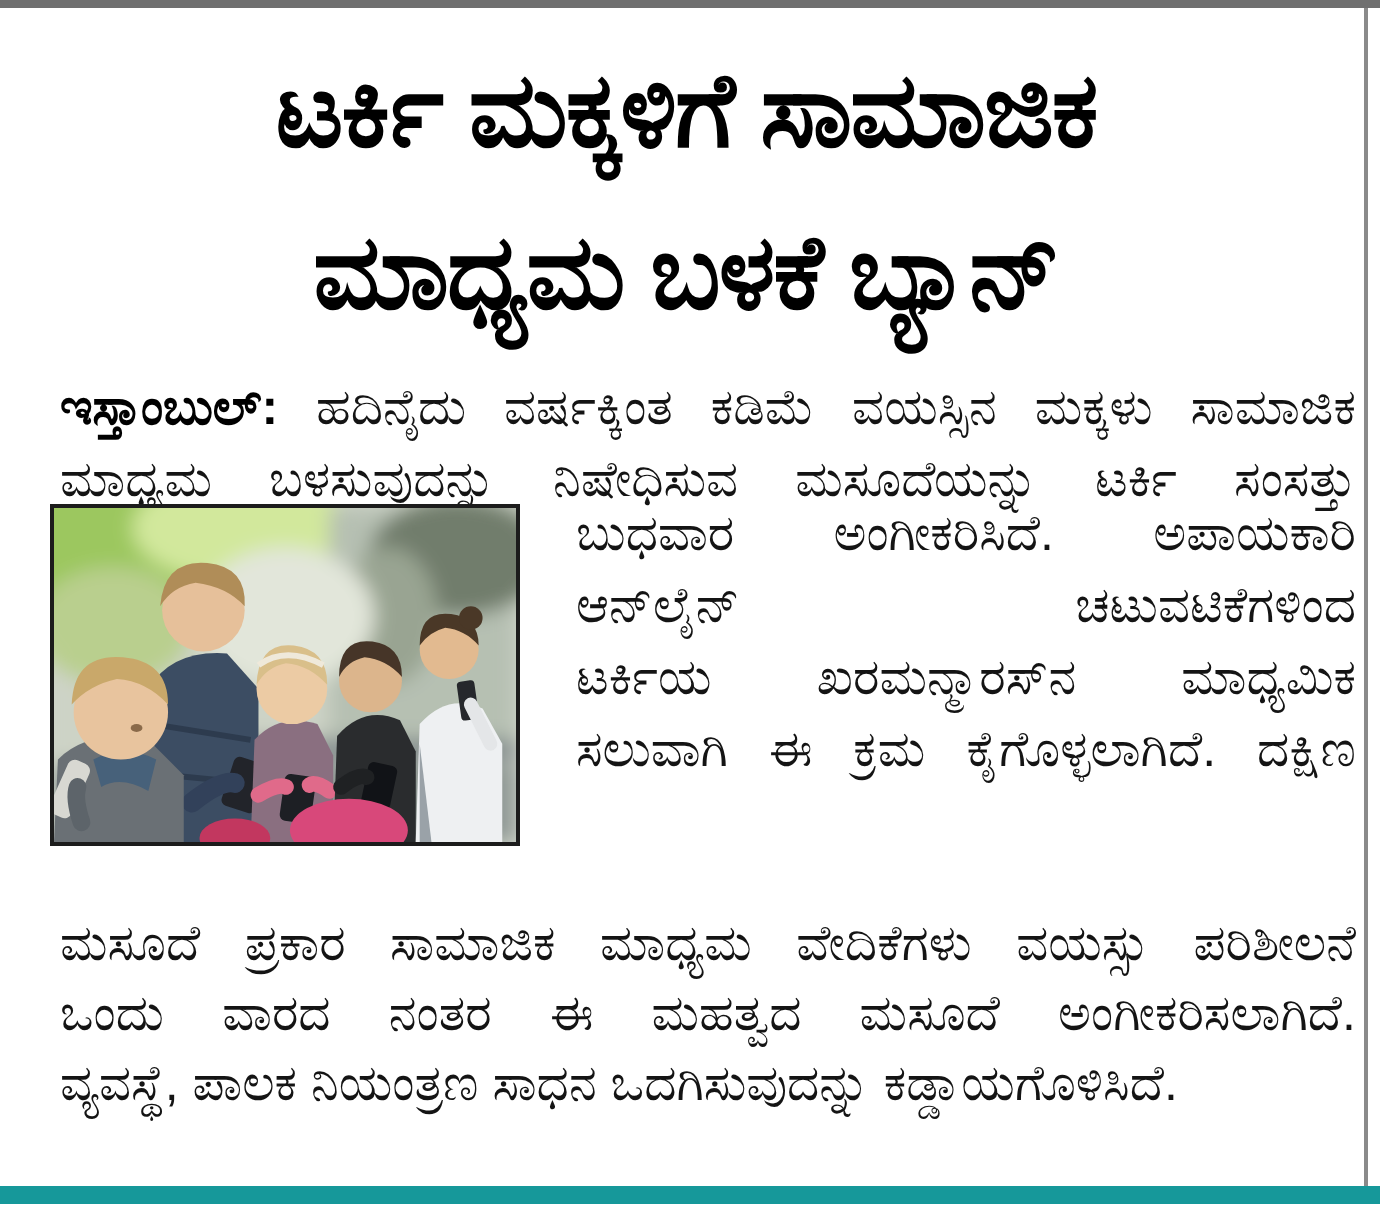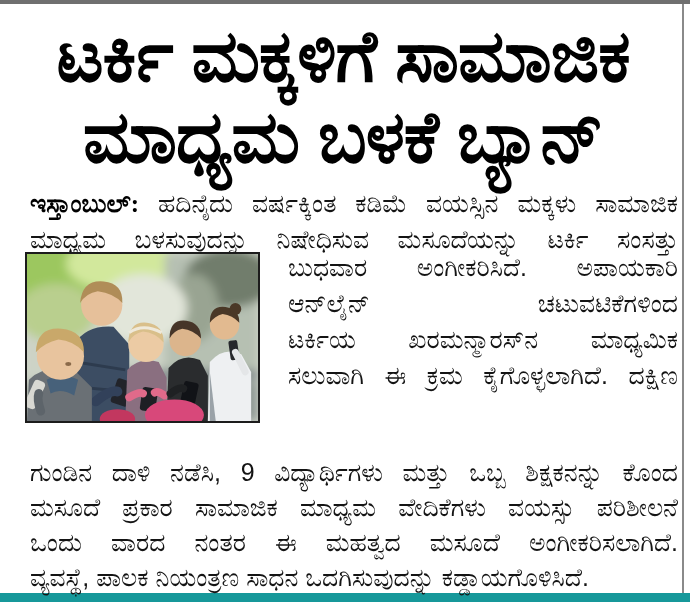--- a/index.html
+++ b/index.html
@@ -5,29 +5,29 @@
   html,body{margin:0;padding:0;background:#ffffff;}
   #page{
     position:relative;width:690px;height:603px;background:#ffffff;overflow:hidden;
     font-family:"Liberation Sans","DejaVu Sans",sans-serif;color:#0d0d0d;
   }
   .top-rule{position:absolute;left:0;top:0;width:690px;height:4px;}
   .right-rule{position:absolute;top:4px;width:2px;height:589px;}
   .bottom-rule{position:absolute;left:0;bottom:1px;width:690px;height:9px;}
   .headline{
     position:absolute;left:4px;top:16px;width:678px;text-align:center;
-    font-weight:800;color:#000;font-size:72px;line-height:81px;letter-spacing:-1px;
+    font-weight:800;color:#000;font-size:52px;line-height:81px;letter-spacing:-1px;
   }
   .headline .hl-line{display:block;white-space:nowrap;}
   .body-line{
     font-size:25px;line-height:36px;color:#141414;
     text-align:justify;text-align-last:justify;
   }
   .body-line.last{text-align-last:left;}
-  .intro{position:absolute;left:30px;top:186px;width:648px;font-family:Liberation Serif, serif;}
+  .intro{position:absolute;left:30px;top:186px;width:648px;}
   .dateline{font-weight:bold;color:#000;}
   .photo-frame{
     position:absolute;left:25px;top:252px;width:235px;height:171px;
     border:2px solid #1c1c1c;box-sizing:border-box;background:#cfd4c9;
   }
   .photo-frame svg{display:block;width:100%;height:100%;}
   .wrap-col{position:absolute;left:288px;top:249px;width:390px;}
   .wrap-col .body-line{line-height:36px;}
   .bottom-block{position:absolute;left:30px;top:455px;width:648px;}
   .bottom-block .body-line{line-height:35px;}
@@ -124,19 +124,18 @@
   </div>
 
   <div class="wrap-col">
     <div class="body-line">ಬುಧವಾರ ಅಂಗೀಕರಿಸಿದೆ. ಅಪಾಯಕಾರಿ</div>
     <div class="body-line">ಆನ್‌ಲೈನ್ ಚಟುವಟಿಕೆಗಳಿಂದ</div>
     <div class="body-line">ಟರ್ಕಿಯ ಖರಮನ್ಮಾರಸ್‌ನ ಮಾಧ್ಯಮಿಕ</div>
     <div class="body-line">ಸಲುವಾಗಿ ಈ ಕ್ರಮ ಕೈಗೊಳ್ಳಲಾಗಿದೆ. ದಕ್ಷಿಣ</div>
   </div>
 
   <div class="bottom-block">
-    <div class="body-line">ಗುಂಡಿನ ದಾಳಿ ನಡೆಸಿ, 9 ವಿದ್ಯಾರ್ಥಿಗಳು ಮತ್ತು ಒಬ್ಬ ಶಿಕ್ಷಕನನ್ನು ಕೊಂದ</div>
     <div class="body-line">ಮಸೂದೆ ಪ್ರಕಾರ ಸಾಮಾಜಿಕ ಮಾಧ್ಯಮ ವೇದಿಕೆಗಳು ವಯಸ್ಸು ಪರಿಶೀಲನೆ</div>
     <div class="body-line">ಒಂದು ವಾರದ ನಂತರ ಈ ಮಹತ್ವದ ಮಸೂದೆ ಅಂಗೀಕರಿಸಲಾಗಿದೆ.</div>
     <div class="body-line last">ವ್ಯವಸ್ಥೆ, ಪಾಲಕ ನಿಯಂತ್ರಣ ಸಾಧನ ಒದಗಿಸುವುದನ್ನು ಕಡ್ಡಾಯಗೊಳಿಸಿದೆ.</div>
   </div>
 
 </div>
 
 </body></html>

